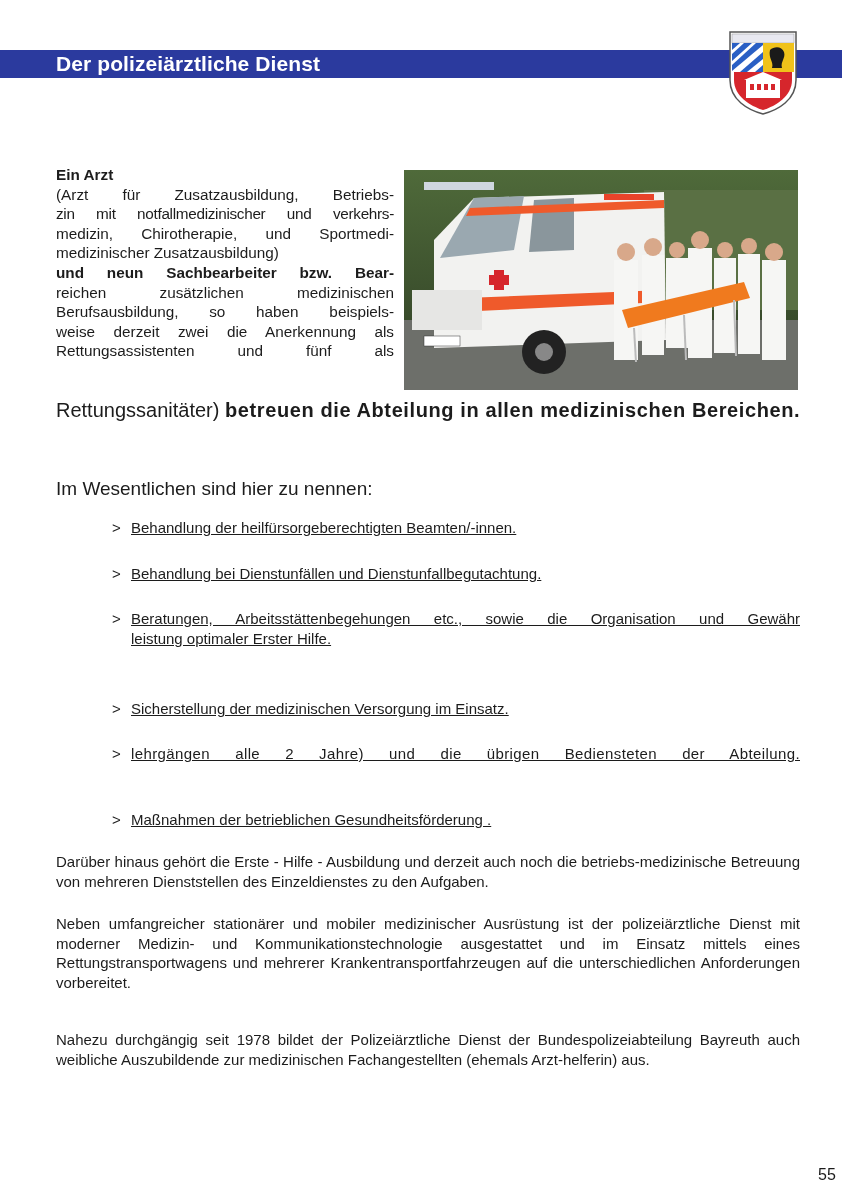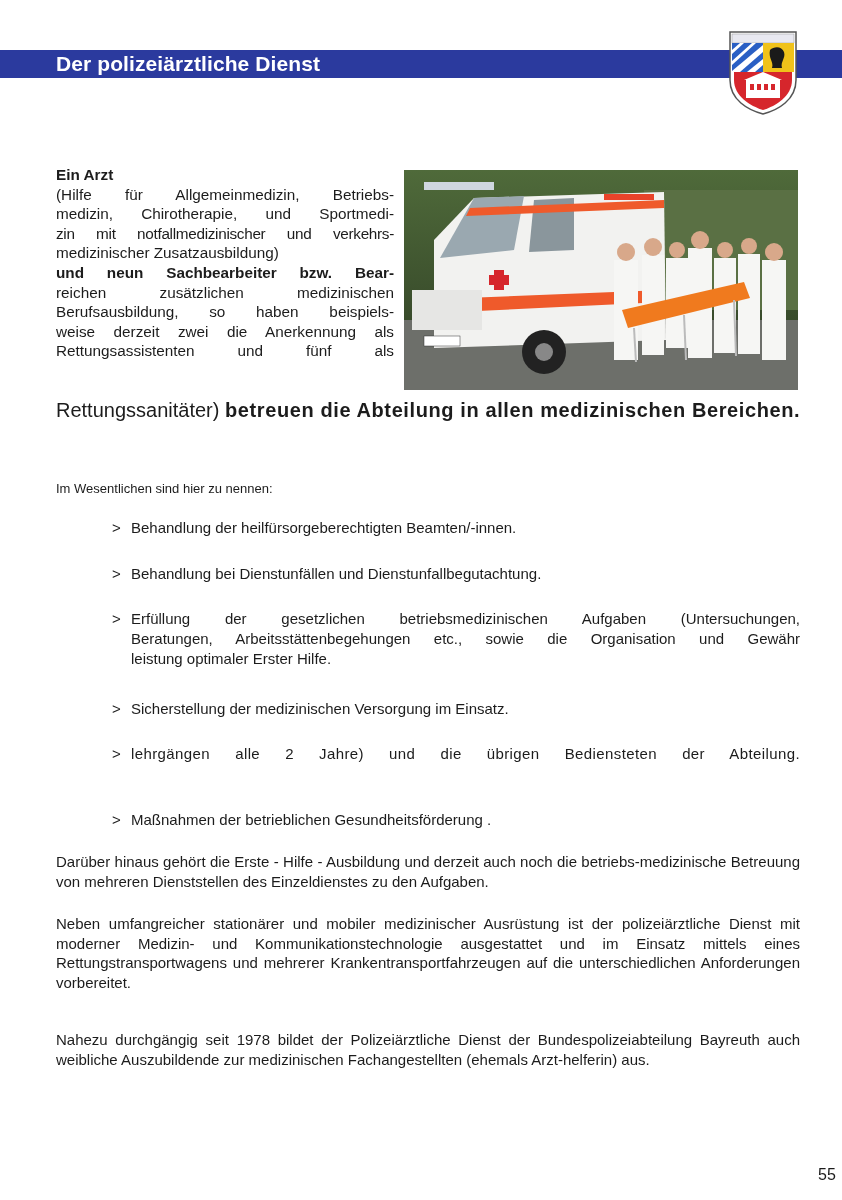--- a/index.html
+++ b/index.html
@@ -27,26 +27,26 @@
   .photo {
     position: absolute; left: 404px; top: 170px; width: 394px; height: 220px; overflow: hidden;
     background: #3a4a2c;
   }
   .intro-last {
     position: absolute; left: 56px; top: 401px; width: 744px; font-size: 20px; line-height: 19.6px;
     white-space: nowrap;
   }
   .intro-last .bold { font-weight: bold; letter-spacing: 0.6px; }
   .lead {
-    position: absolute; left: 56px; top: 479px; font-size: 13px; line-height: 19px; text-align: right;
+    position: absolute; left: 56px; top: 479px; font-size: 19px; line-height: 19px; text-align: right;
   }
   .bullets { position: absolute; left: 112px; top: 518px; width: 688px; font-size: 15px; line-height: 20px; }
   .bullet { position: absolute; left: 0; width: 688px; }
   .bullet .marker { position: absolute; left: 0; top: 0; }
-  .bullet .text { margin-left: 19px; display: block; }
+  .bullet .text { margin-left: 19px; display: block; text-decoration: underline; }
   .para {
     position: absolute; left: 56px; width: 744px; font-size: 15px; line-height: 19.5px;
     text-align: justify;
   }
   .page-number { position: absolute; left: 818px; top: 1166px; font-size: 16px; }
 </style>
 </head>
 <body>
 
 <div class="header-bar"></div>
@@ -71,23 +71,23 @@
     <rect x="24" y="56" width="4" height="6" fill="#d6262c"></rect>
     <rect x="31" y="56" width="4" height="6" fill="#d6262c"></rect>
     <rect x="38" y="56" width="4" height="6" fill="#d6262c"></rect>
     <rect x="45" y="56" width="4" height="6" fill="#d6262c"></rect>
     <path d="M18 52 L37 44 L56 52 Z" fill="#ffffff"></path>
   </svg>
 </div>
 
 <div class="intro">
   <p class="bold">Ein Arzt</p>
-  <p class="justify">(Hilfe für Allgemeinmedizin, Betriebs-</p>
+  <p class="justify">(Arzt für Zusatzausbildung, Betriebs-</p>
+  <p class="justify" style="letter-spacing:-0.3px">zin mit notfallmedizinischer und verkehrs-</p>
   <p class="justify">medizin, Chirotherapie, und Sportmedi-</p>
-  <p class="justify" style="letter-spacing:-0.3px">zin mit notfallmedizinischer und verkehrs-</p>
   <p>medizinischer Zusatzausbildung)</p>
   <p class="bold justify">und neun Sachbearbeiter bzw. Bear-</p>
   <p class="justify">reichen zusätzlichen medizinischen</p>
   <p class="justify">Berufsausbildung, so haben beispiels-</p>
   <p class="justify">weise derzeit zwei die Anerkennung als</p>
   <p class="justify">Rettungsassistenten und fünf als</p>
 </div>
 
 <div class="intro-last">
   <span>Rettungssanitäter) </span><span class="bold">betreuen die Abteilung in allen medizinischen Bereichen.</span>
@@ -151,21 +151,20 @@
   <div class="bullet" style="top:0px">
     <span class="marker">&gt;</span>
     <span class="text">Behandlung der heilfürsorgeberechtigten Beamten/-innen.</span>
   </div>
   <div class="bullet" style="top:46px">
     <span class="marker">&gt;</span>
     <span class="text">Behandlung bei Dienstunfällen und Dienstunfallbegutachtung.</span>
   </div>
   <div class="bullet" style="top:91px">
     <span class="marker">&gt;</span>
-    <span class="text" style="text-align:justify;text-align-last:justify">Erfüllung der gesetzlichen betriebsmedizinischen Aufgaben (Untersuchungen,</span>
     <span class="text" style="text-align:justify;text-align-last:justify">Beratungen, Arbeitsstättenbegehungen etc., sowie  die Organisation und Gewähr</span>
     <span class="text">leistung optimaler Erster Hilfe.</span>
   </div>
   <div class="bullet" style="top:181px">
     <span class="marker">&gt;</span>
     <span class="text">Sicherstellung der medizinischen Versorgung im Einsatz.</span>
   </div>
   <div class="bullet" style="top:226px">
     <span class="marker">&gt;</span>
     <span class="text" style="text-align:justify;text-align-last:justify;letter-spacing:0.4px">lehrgängen alle 2 Jahre)  und  die übrigen Bediensteten der Abteilung.</span>

